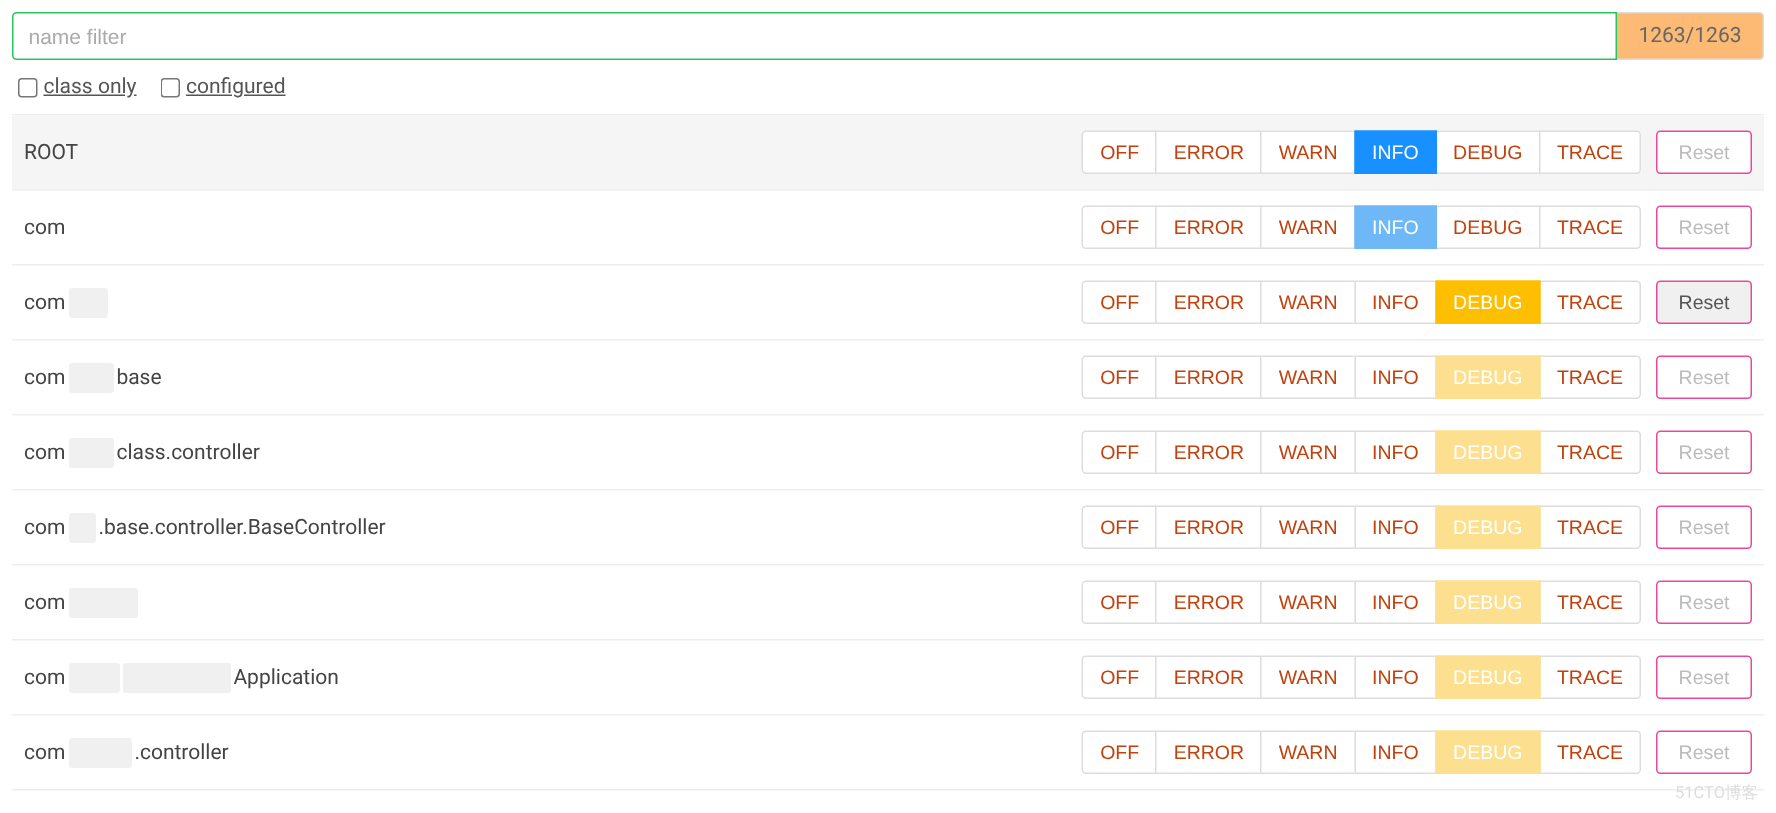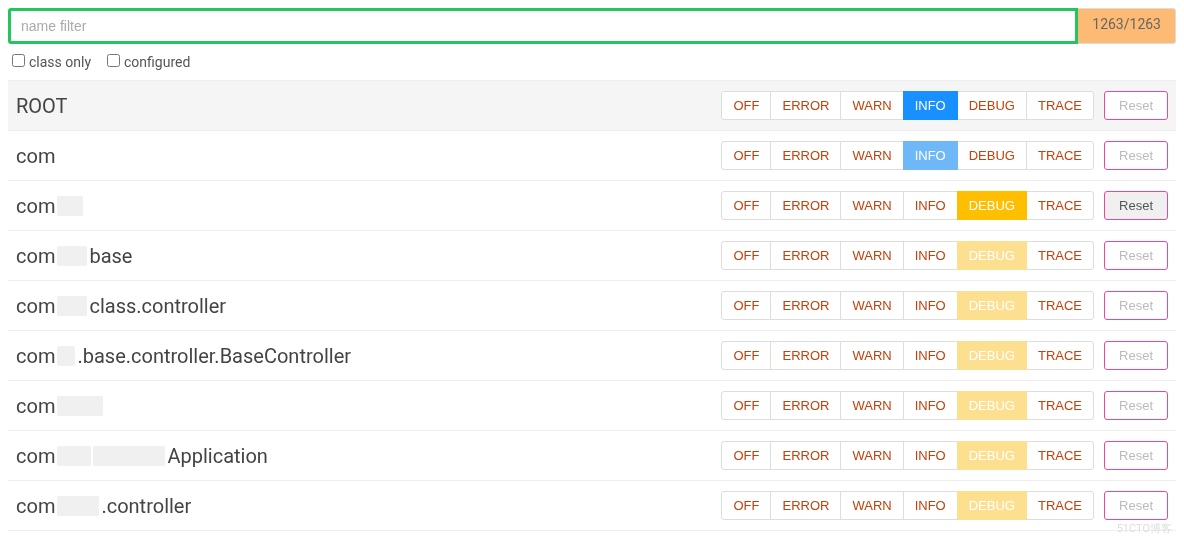--- a/index.html
+++ b/index.html
@@ -15,21 +15,21 @@
       padding: 8px;
     }
     .filter-row {
       display: flex;
       gap: 0;
       margin-bottom: 8px;
     }
     .filter-input {
       flex: 1;
       padding: 7px 10px;
-      border: 3px solid #22c55e;
+      border: 1px solid #22c55e;
       border-radius: 3px 0 0 3px;
       font-size: 14px;
       color: #c2410c;
       outline: none;
     }
     .filter-input::placeholder {
       color: #aaa;
     }
     .counter {
       padding: 7px 14px;
@@ -42,22 +42,23 @@
     }
     .checkboxes {
       display: flex;
       gap: 16px;
       padding: 2px 4px 10px 4px;
       font-size: 14px;
       color: #555;
     }
     .checkbox-wrap {
       display: flex;
-      align-items: flex-start;
+      align-items: center;
       gap: 4px;
+      text-decoration: underline;
     }
     .checkbox-wrap input {
       width: 13px;
       height: 13px;
     }
     .logger-list {
       border-top: 1px solid #eee;
     }
     .logger-row {
       display: flex;
@@ -65,21 +66,21 @@
       padding: 10px 8px;
       border-bottom: 1px solid #eee;
       gap: 10px;
     }
     .logger-row.root {
       background: #f5f5f5;
     }
     .logger-name {
       flex: 1;
       color: #444;
-      font-size: 20px;
+      font-size: 14px;
       display: flex;
       align-items: center;
       gap: 2px;
       white-space: nowrap;
     }
     .redact {
       display: inline-block;
       background: #f0f0f0;
       border-radius: 2px;
     }

